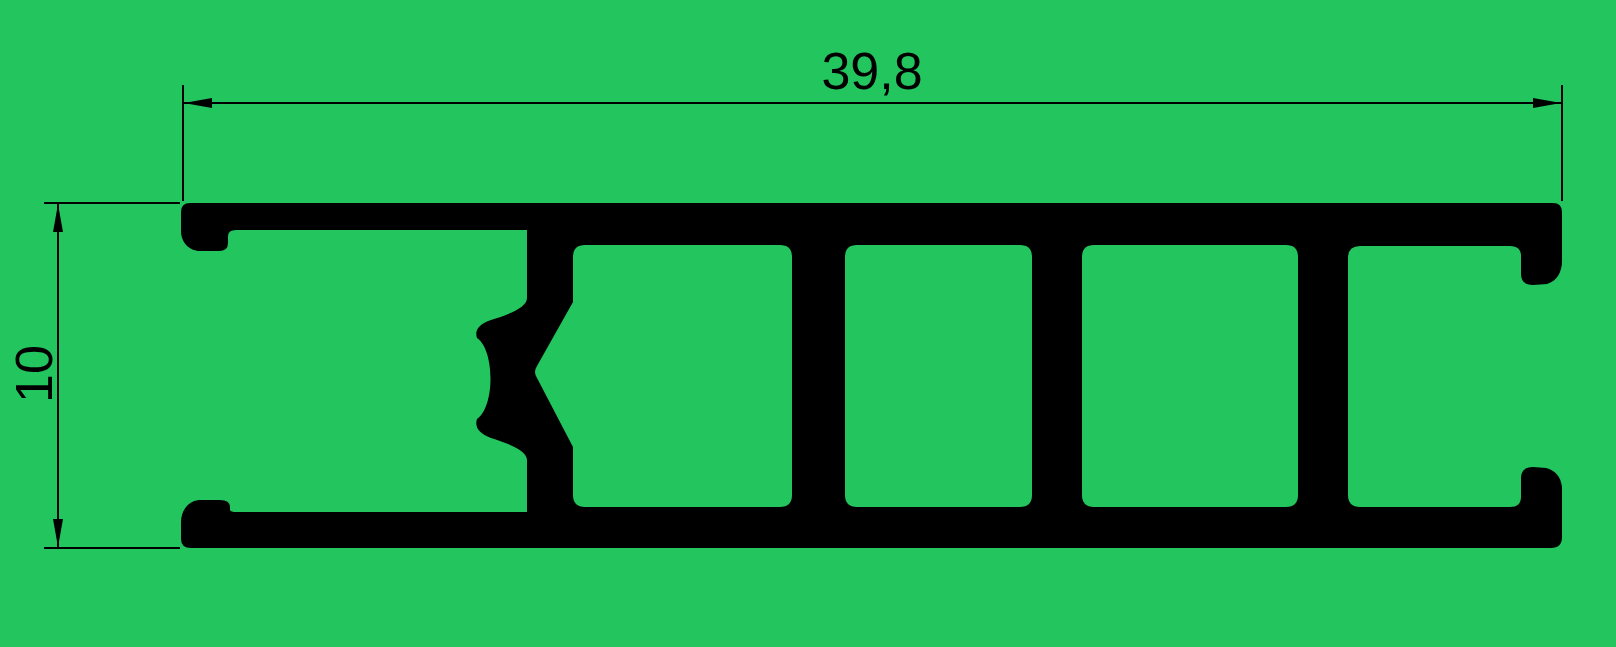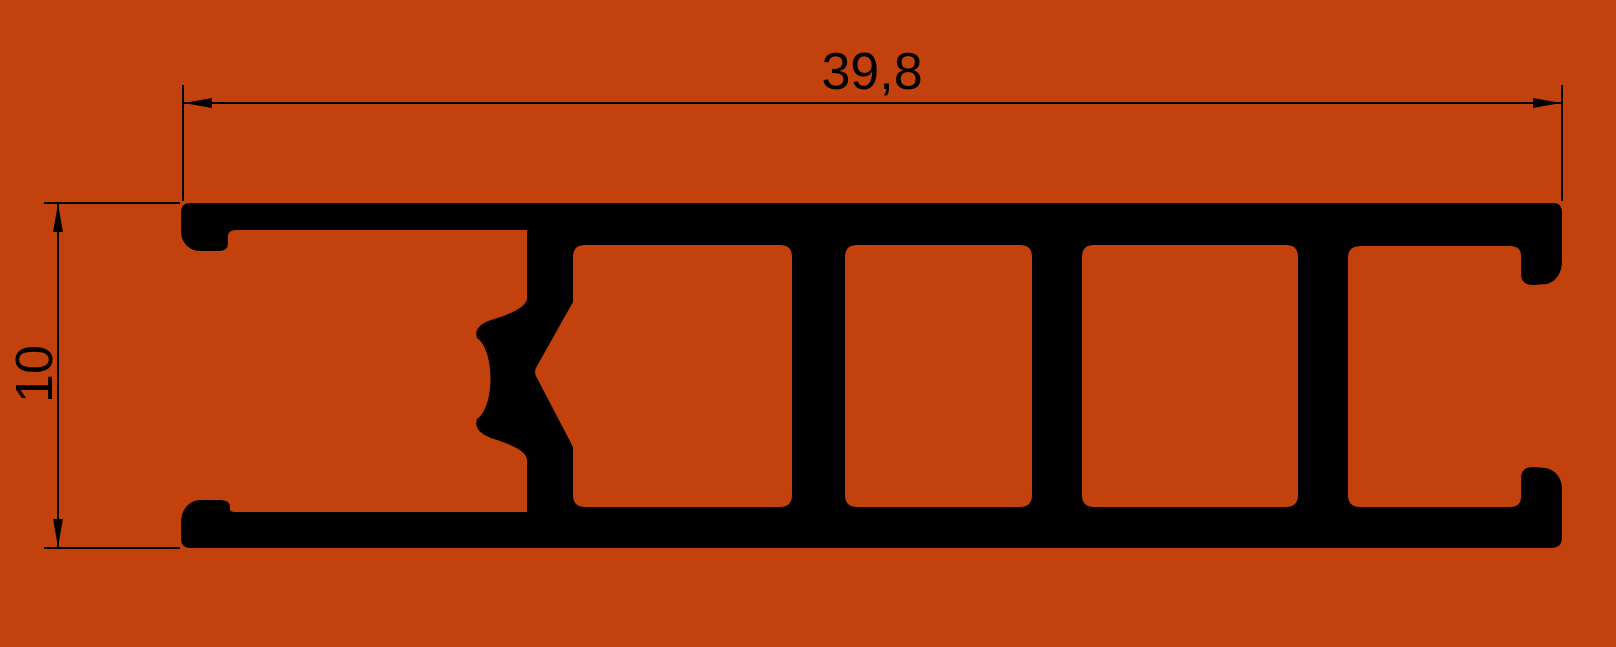--- a/index.html
+++ b/index.html
@@ -4,21 +4,21 @@
 <style>
   html, body {
     margin: 0;
     padding: 0;
     background: #ffffff;
   }
   .canvas {
     position: relative;
     width: 1616px;
     height: 647px;
-    background: #c2410c;
+    background: #22c55e;
     overflow: hidden;
     font-family: "Liberation Sans", sans-serif;
   }
   svg { display: block; }
   .dim-text {
     font-family: "Liberation Sans", sans-serif;
     font-size: 52px;
     fill: #000000;
   }
   .dim-line {

